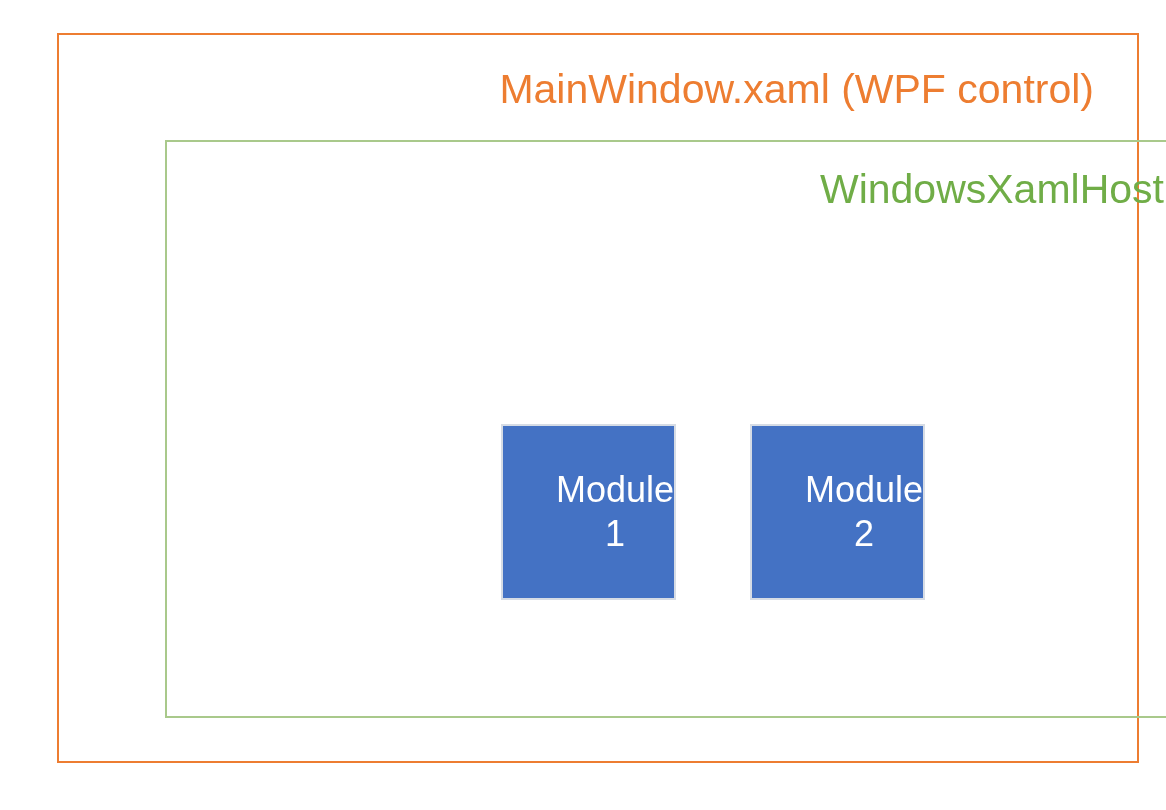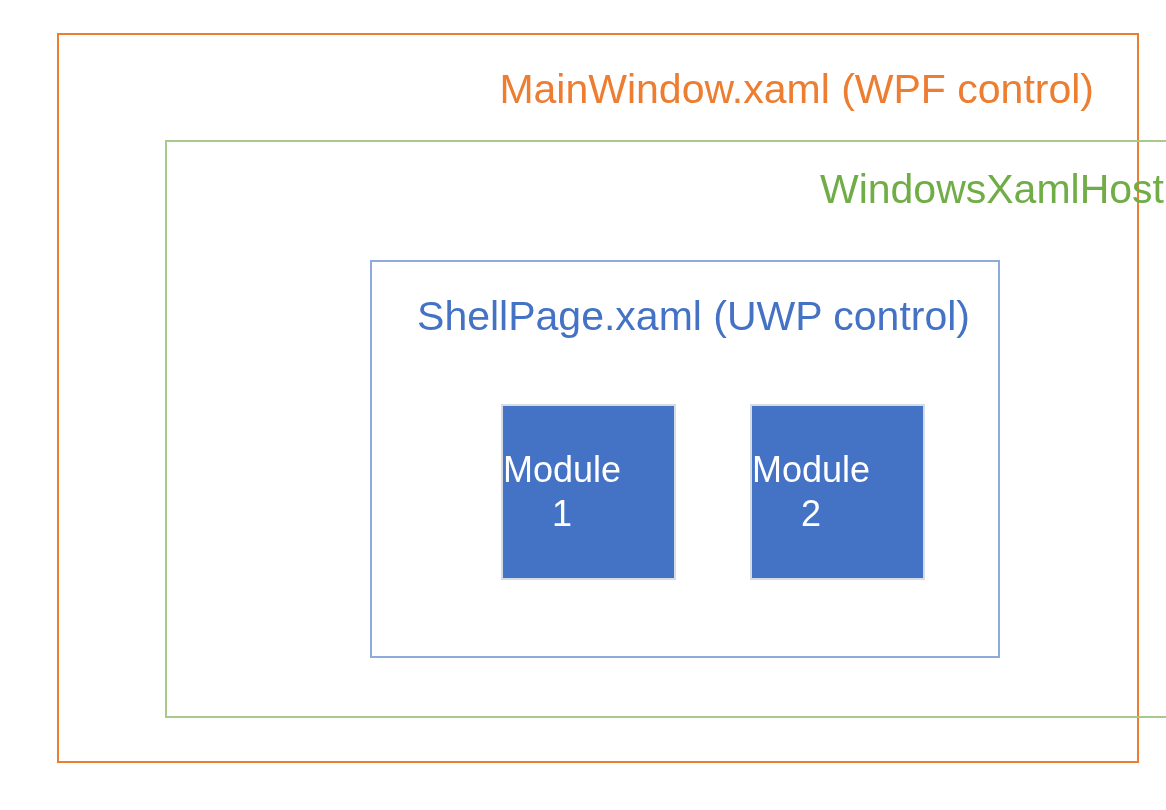--- a/index.html
+++ b/index.html
@@ -75,26 +75,26 @@
     font-size: 41px;
     color: #4472C4;
   }
 
   
   .module-box {
     position: absolute;
     box-sizing: border-box;
     width: 175px;
     height: 176px;
-    top: 404px;
+    top: 424px;
     background: #4472C4;
     border: 2px solid #D6DCE5;
     display: flex;
     align-items: center;
-    justify-content: flex-start;
+    justify-content: flex-end;
   }
   .module-1 { left: 501px; }
   .module-2 { left: 750px; }
 
   .module-text {
     color: #FFFFFF;
     font-size: 36px;
     line-height: 1.22;
     text-align: center;
     white-space: pre-line;
@@ -107,23 +107,20 @@
 <div id="canvas">
 
   <div class="layer layer-wpf">
     <div class="layer-label label-wpf">MainWindow.xaml (WPF control)</div>
   </div>
 
   <div class="layer layer-host">
     <div class="layer-label label-host">WindowsXamlHost</div>
   </div>
 
-  <div class="layer layer-uwp">
-    <div class="layer-label label-uwp">ShellPage.xaml (UWP control)</div>
-  </div>
 
   <div class="module-box module-1">
     <div class="module-text">Module
 1</div>
   </div>
 
   <div class="module-box module-2">
     <div class="module-text">Module
 2</div>
   </div>

